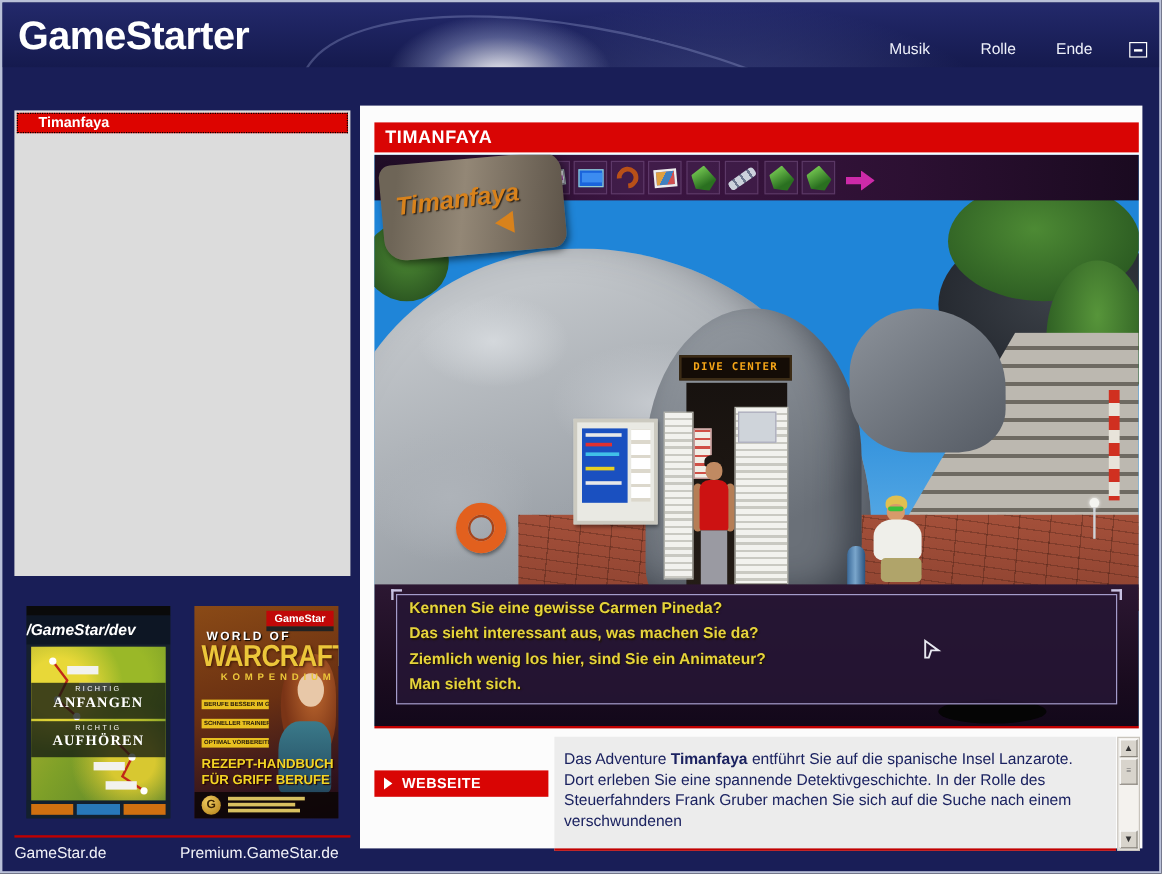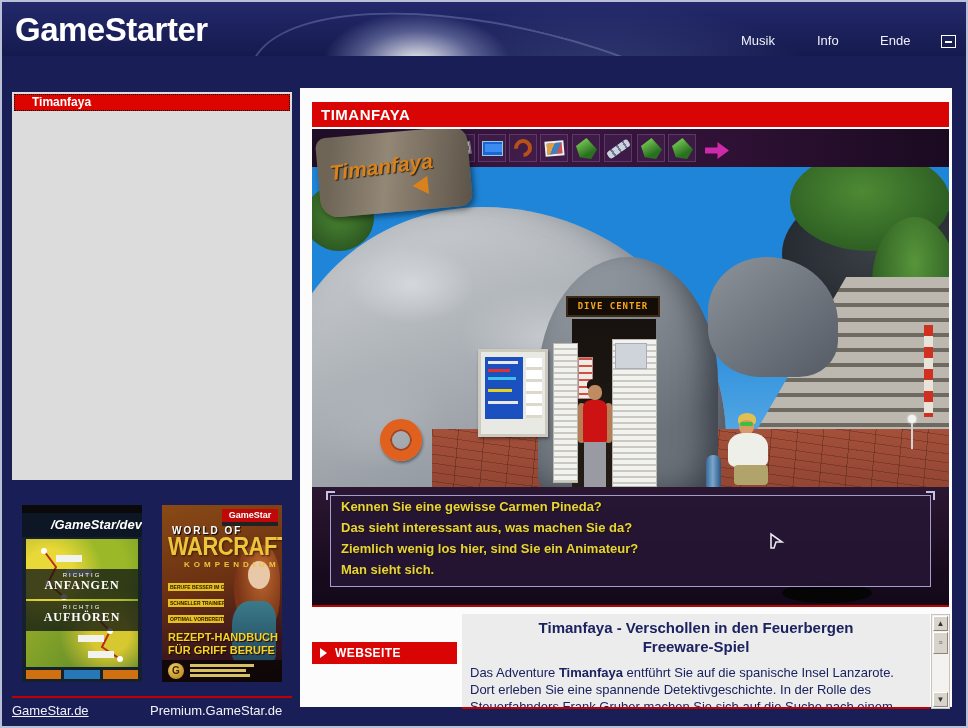--- a/index.html
+++ b/index.html
@@ -37,21 +37,21 @@
   #listbox{left:10px;top:90px;width:280px;height:388px;background:#dcdcdc;}
   #list-sel{left:2px;top:2px;width:276px;height:17px;background:#dd0400;color:#fff;
     font-size:12px;font-weight:bold;line-height:17px;padding-left:18px;
     outline:1px dotted #000;outline-offset:-1px;cursor:pointer;}
 
   
   .cover{top:503px;width:120px;height:177px;overflow:hidden;cursor:pointer;}
   #cover-dev{left:20px;background:#16202e;}
   #cover-dev .topbar{left:0;top:0;width:120px;height:8px;background:#0a0a0a;}
   #cover-dev .logoband{left:0;top:8px;width:120px;height:24px;background:#0d1624;
-    color:#fff;font-size:13px;font-weight:bold;font-style:italic;text-align:right;line-height:24px;}
+    color:#fff;font-size:13px;font-weight:bold;font-style:italic;text-align:left;line-height:24px;}
   #cover-dev .map{left:4px;top:34px;width:112px;height:136px;
     background:
       radial-gradient(circle at 20% 25%, #e8d838 0 18%, rgba(0,0,0,0) 40%),
       radial-gradient(circle at 75% 70%, #d8c830 0 15%, rgba(0,0,0,0) 40%),
       radial-gradient(circle at 60% 20%, #9ab828 0 25%, rgba(0,0,0,0) 55%),
       linear-gradient(125deg,#b8b430,#7fa028 45%,#4e7c2c);}
   #cover-dev .band{left:4px;width:112px;background:rgba(18,26,18,.78);color:#fff;text-align:center;}
   #cover-dev .b1{top:64px;height:30px;} #cover-dev .b2{top:96px;height:30px;}
   .richtig{font-size:6px;letter-spacing:2px;padding-top:3px;}
   .bigword{font-family:"Liberation Serif", serif;font-size:12px;font-weight:bold;letter-spacing:1px;}
@@ -75,21 +75,21 @@
   #wow-rezept1{left:6px;top:126px;color:#f2d424;font-size:11px;font-weight:bold;text-shadow:1px 1px 1px #200;}
   #wow-rezept2{left:6px;top:139px;color:#f2d424;font-size:11px;font-weight:bold;text-shadow:1px 1px 1px #200;}
   #wow-bot{left:0;top:155px;width:120px;height:22px;background:rgba(12,6,6,.85);}
   #wow-g{left:6px;top:158px;width:16px;height:16px;border-radius:50%;
     background:radial-gradient(circle at 35% 30%,#f0cc60,#b07c14);color:#3a2404;
     font-size:10px;font-weight:bold;text-align:center;line-height:16px;}
   .wow-botline{left:28px;height:3px;background:#d8c060;}
 
   #redline{left:10px;top:694px;width:280px;height:2px;background:#c00000;}
   .footlink{top:701px;color:#f2f2f8;font-size:13px;cursor:pointer;}
-  #foot-gs{left:10px;text-decoration:underline;} #foot-premium{left:148px;}
+  #foot-gs{left:10px;} #foot-premium{left:148px;}
 
   
   #main{left:298px;top:86px;width:652px;height:619px;background:#fcfcfc;}
   #main-title{left:12px;top:14px;width:637px;height:25px;background:#d90504;color:#fff;
     font-size:15px;font-weight:bold;letter-spacing:.5px;line-height:25px;padding-left:9px;}
 
   
   #shot{left:12px;top:41px;width:637px;height:478px;background:linear-gradient(#1f85d8 38%, #55a8e4 65%);
     overflow:hidden;border-bottom:2px solid #c00000;}
   #invbar{left:0;top:0;width:637px;height:38px;
@@ -218,21 +218,21 @@
 </style>
 </head>
 <body>
 
 <div id="frame">
 
   <div id="header" class="abs">
     <div class="arc abs"></div>
     <div id="logo" class="abs">GameStarter</div>
     <div id="link-musik" class="hlink abs">Musik</div>
-    <div id="link-info" class="hlink abs">Info</div>
+    <div id="link-info" class="hlink abs">Rolle</div>
     <div id="link-ende" class="hlink abs">Ende</div>
     <div id="min-btn" class="abs">
         <i></i>
       </div>
   </div>
 
 
   <div id="listbox" class="abs">
     <div id="list-sel" class="abs">Timanfaya</div>
   </div>
@@ -398,24 +398,20 @@
         </svg>
       </div>
     </div>
 
     <div id="btn-web" class="redbtn abs">
       <span class="tri"></span>
       <span>WEBSEITE</span>
     </div>
 
     <div id="desc" class="abs">
-      <h3>
-        <span>Timanfaya - Verschollen in den Feuerbergen</span><br>
-        <span>Freeware-Spiel</span>
-      </h3>
       <p><span>Das Adventure </span><b>Timanfaya</b><span> entführt Sie auf die spanische Insel Lanzarote. Dort erleben Sie eine spannende Detektivgeschichte. In der Rolle des Steuerfahnders Frank Gruber machen Sie sich auf die Suche nach einem verschwundenen</span></p>
     </div>
 
     <div id="vscroll" class="abs">
       <div id="sb-up" class="sbtn">▲</div>
       <div id="sb-thumb">≡</div>
       <div id="sb-down" class="sbtn">▼</div>
     </div>
   </div>
 

